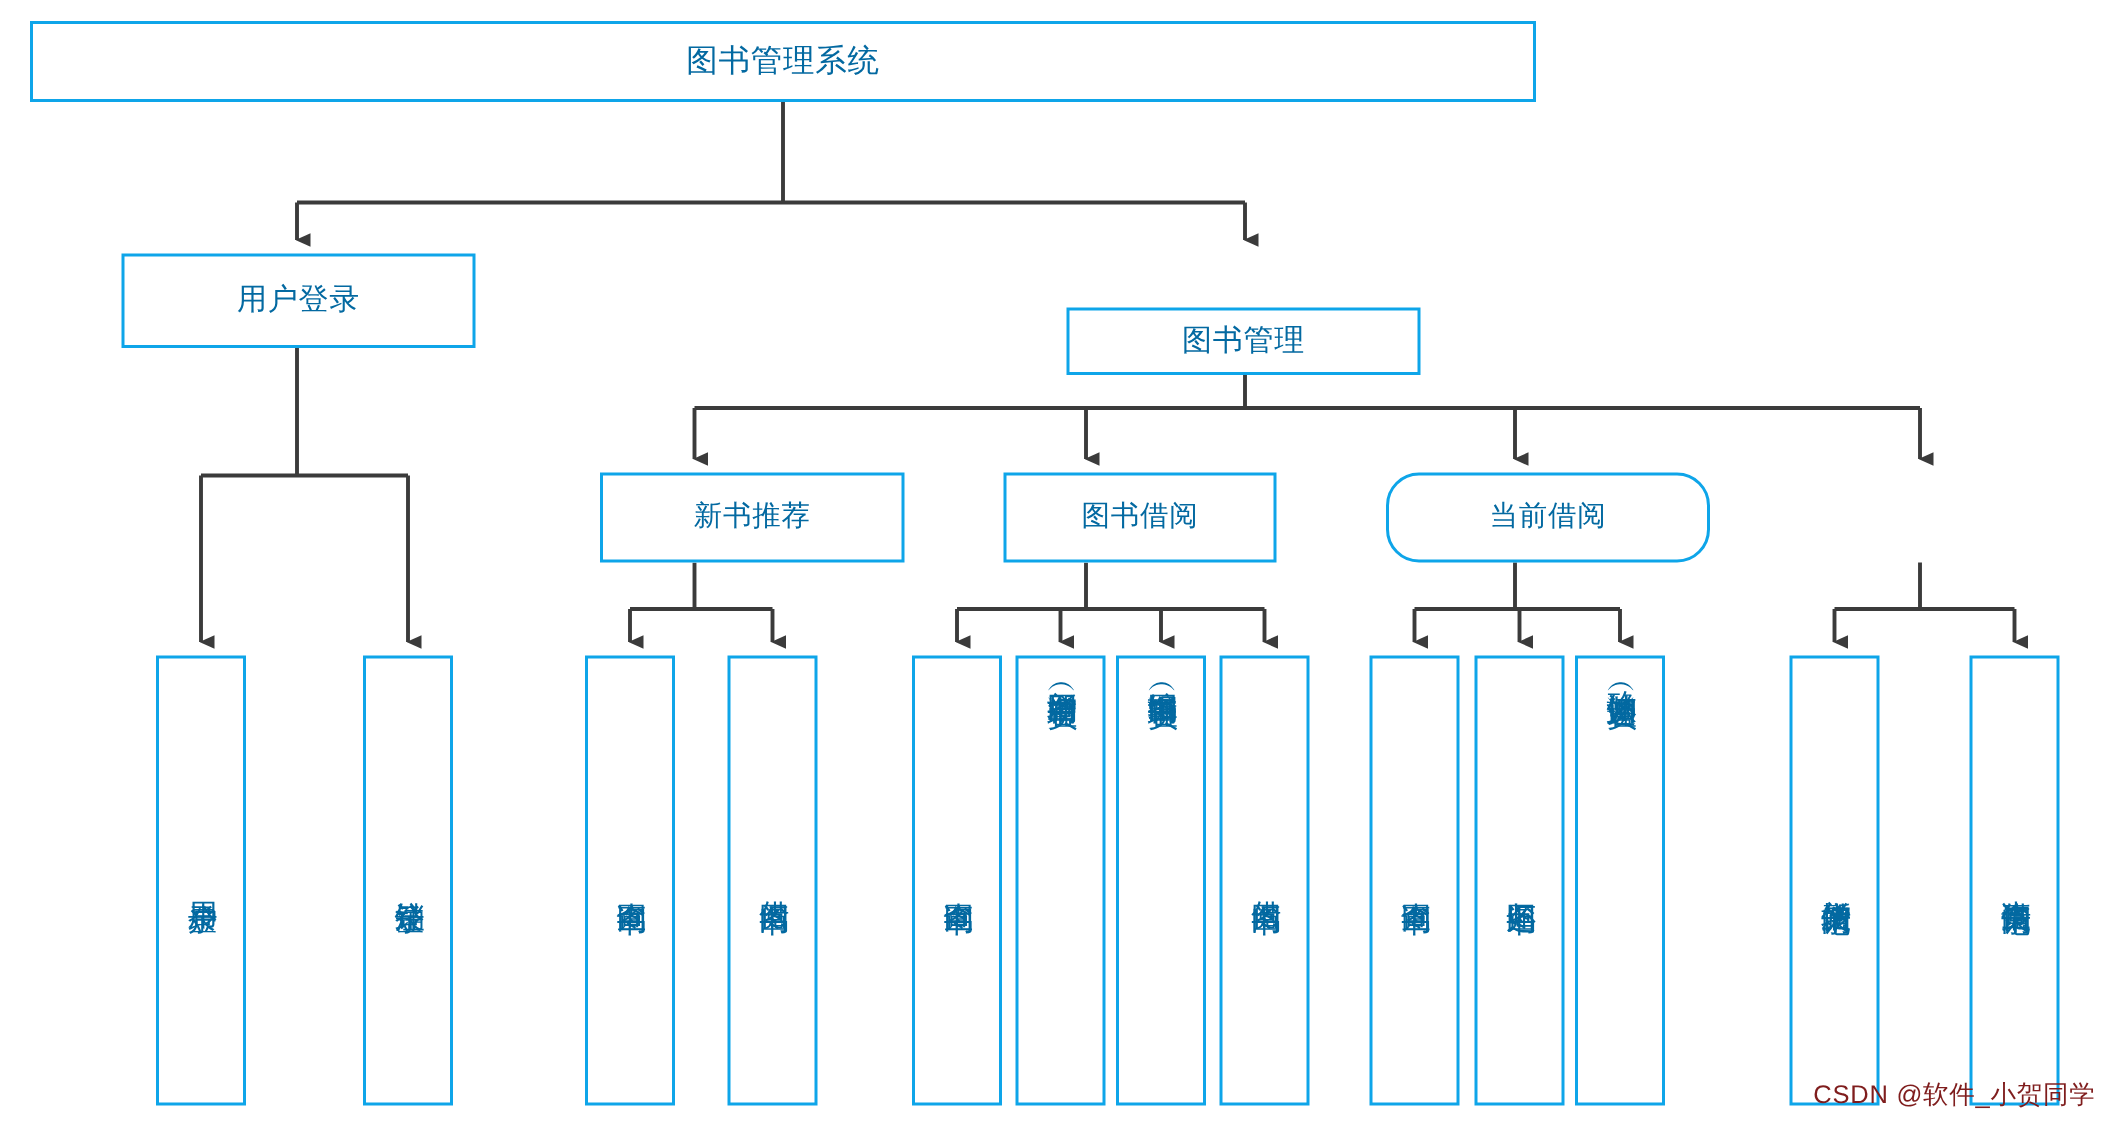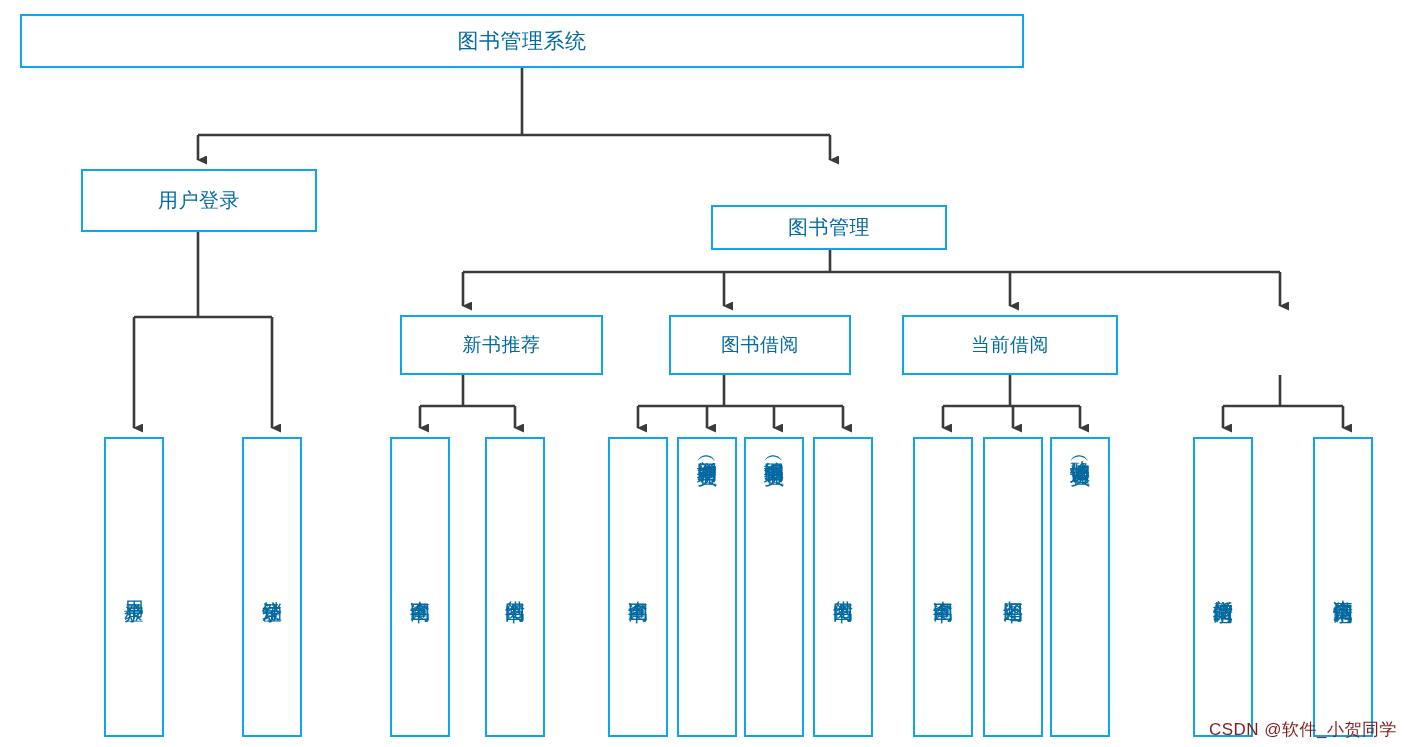--- a/index.html
+++ b/index.html
@@ -139,21 +139,21 @@
   <div class="node-box node-tier2" style="left:711px; top:169px; width:236px; height:45px;margin-top:36px;">
     <span class="node-label">图书管理</span>
   </div>
 
   <div class="node-box node-tier3" style="left:362px; top:315px; width:203px; height:60px;margin-left:38px;">
     <span class="node-label">新书推荐</span>
   </div>
   <div class="node-box node-tier3" style="left:633px; top:315px; width:182px; height:60px;margin-left:36px;">
     <span class="node-label">图书借阅</span>
   </div>
-  <div class="node-box node-tier3" style="left:902px; top:315px; width:216px; height:60px;">
+  <div class="node-box node-tier3" style="left:924px; top:315px; width:216px; height:60px;border-radius:22px;">
     <span class="node-label">当前借阅</span>
   </div>
 
   <div class="node-box node-leaf leaf-mid" style="left:104px; top:437px; width:60px; height:300px;">
     <span class="node-label">用户登录</span>
   </div>
   <div class="node-box node-leaf leaf-mid" style="left:242px; top:437px; width:60px; height:300px;">
     <span class="node-label">注销登录</span>
   </div>
 

